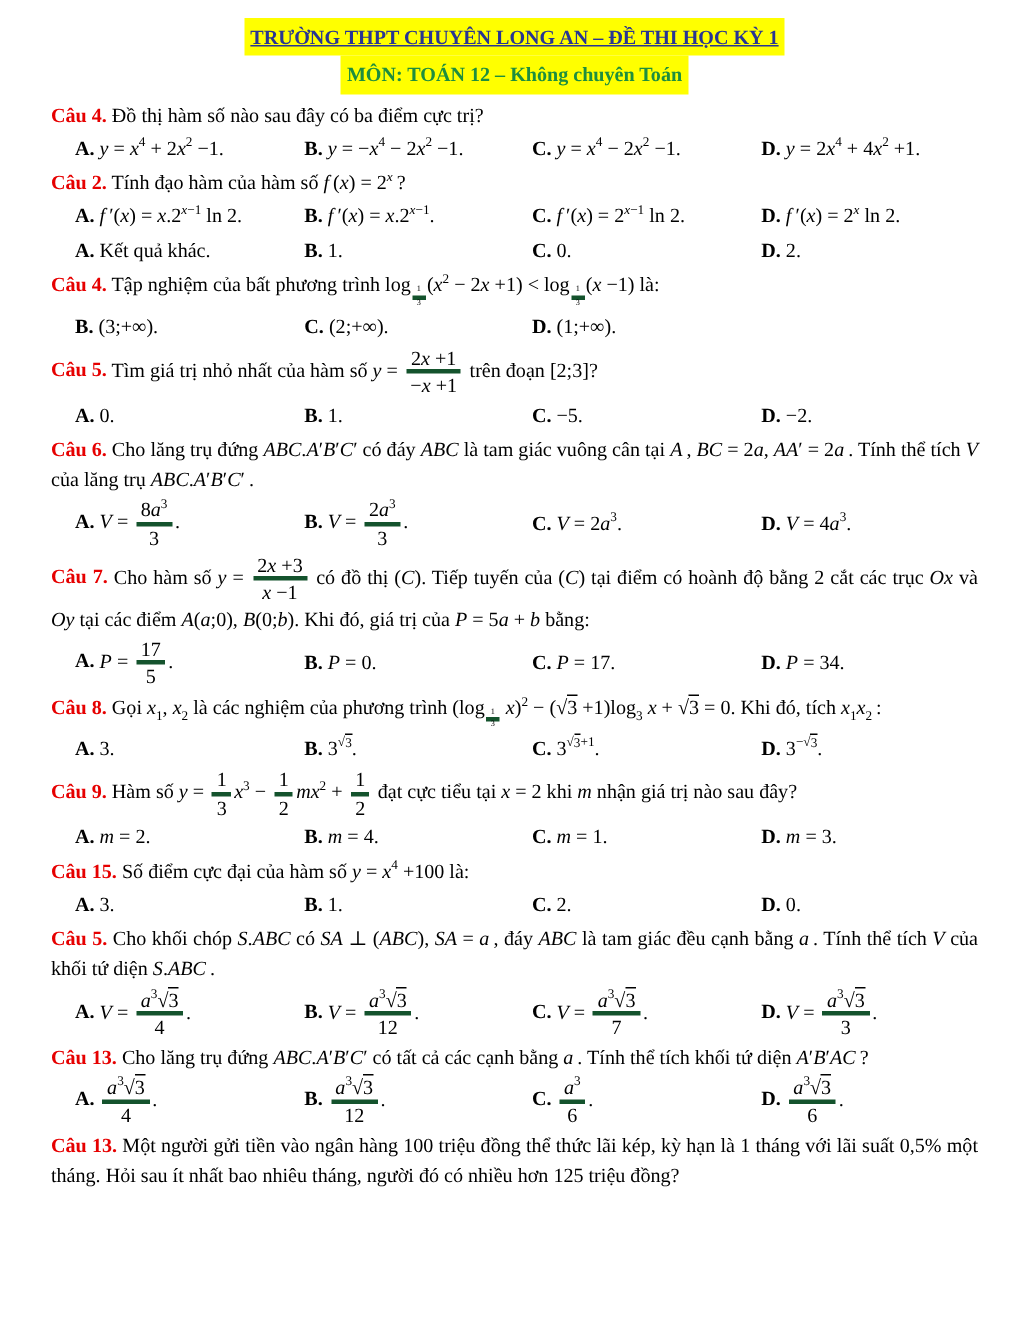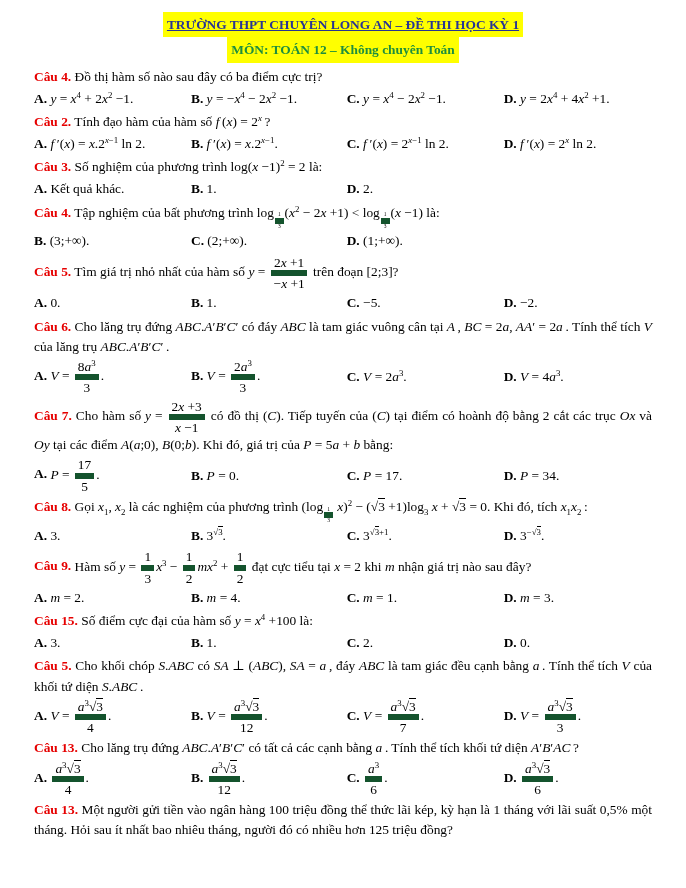--- a/index.html
+++ b/index.html
@@ -26,40 +26,40 @@
   .subject-line { color: var(--subject-green, #1E8E3E); }
 
   
   .question { margin: 0; }
   .q-text { margin: 3px 0 2px 0; text-align: justify; line-height: 1.5; }
   .q-label { color: var(--label-red, #E60000); font-weight: bold; }
   .options {
     display: grid;
     grid-template-columns: 25.4% 25.2% 25.4% 24%;
     align-items: center;
-    margin: 1px 0 3px 0;
+    margin: 1px 0 3px 16px;
     line-height: 1.5;
   }
   .opt-key { font-weight: bold; }
 
   
   sup { font-size: 0.66em; line-height: 0; }
   sub { font-size: 0.66em; line-height: 0; }
   i { font-family: "Liberation Serif", serif; }
   .frac {
     display: inline-flex;
     flex-direction: column;
     align-items: center;
     vertical-align: middle;
     text-align: center;
     line-height: 1.15;
     margin: 0 2px;
     font-style: normal;
   }
-  .frac .num { border-bottom: 6px solid #14532d; padding: 0 3px; display: block; }
+  .frac .num { border-bottom: 3px solid #14532d; padding: 0 3px; display: block; }
   .frac .den { padding: 0 3px; display: block; }
   .lb { vertical-align: -0.7em; }
   .lb .frac { font-size: 0.62em; line-height: 1.05; margin: 0 1px; }
   .ol { border-top: 1px solid #000; }
 </style>
 </head>
 <body>
 
 <div class="page">
 
@@ -87,24 +87,24 @@
     <p class="q-text"><b class="q-label">Câu 2.</b> <span class="q-body">Tính đạo hàm của hàm số <i>f</i> (<i>x</i>) = 2<sup><i>x</i></sup> ?</span></p>
     <div class="options">
           <div class="option"><b class="opt-key">A.</b><span> <i>f</i> ′(<i>x</i>) = <i>x</i>.2<sup><i>x</i>−1</sup> ln 2.</span></div>
           <div class="option"><b class="opt-key">B.</b><span> <i>f</i> ′(<i>x</i>) = <i>x</i>.2<sup><i>x</i>−1</sup>.</span></div>
           <div class="option"><b class="opt-key">C.</b><span> <i>f</i> ′(<i>x</i>) = 2<sup><i>x</i>−1</sup> ln 2.</span></div>
           <div class="option"><b class="opt-key">D.</b><span> <i>f</i> ′(<i>x</i>) = 2<sup><i>x</i></sup> ln 2.</span></div>
         </div>
   </div>
 
   <div class="question">
-    <p class="q-text"><b class="q-label">Câu 3.</b> <span class="q-body">Số nghiệm của phương trình log(<i>x</i> −1)<sup>2</sup> = 2 là:</span></p>
     <div class="options">
           <div class="option"><b class="opt-key">A.</b><span> Kết quả khác.</span></div>
           <div class="option"><b class="opt-key">B.</b><span> 1.</span></div>
+          <div class="option"><b class="opt-key">C.</b><span> 0.</span></div>
           <div class="option"><b class="opt-key">D.</b><span> 2.</span></div>
         </div>
   </div>
 
   <div class="question">
     <p class="q-text"><b class="q-label">Câu 4.</b> <span class="q-body">Tập nghiệm của bất phương trình log<sub class="lb"><span class="frac">
                 <span class="num">1</span>
                 <span class="den">3</span>
               </span></sub>(<i>x</i><sup>2</sup> − 2<i>x</i> +1) &lt; log<sub class="lb"><span class="frac">
                 <span class="num">1</span>

